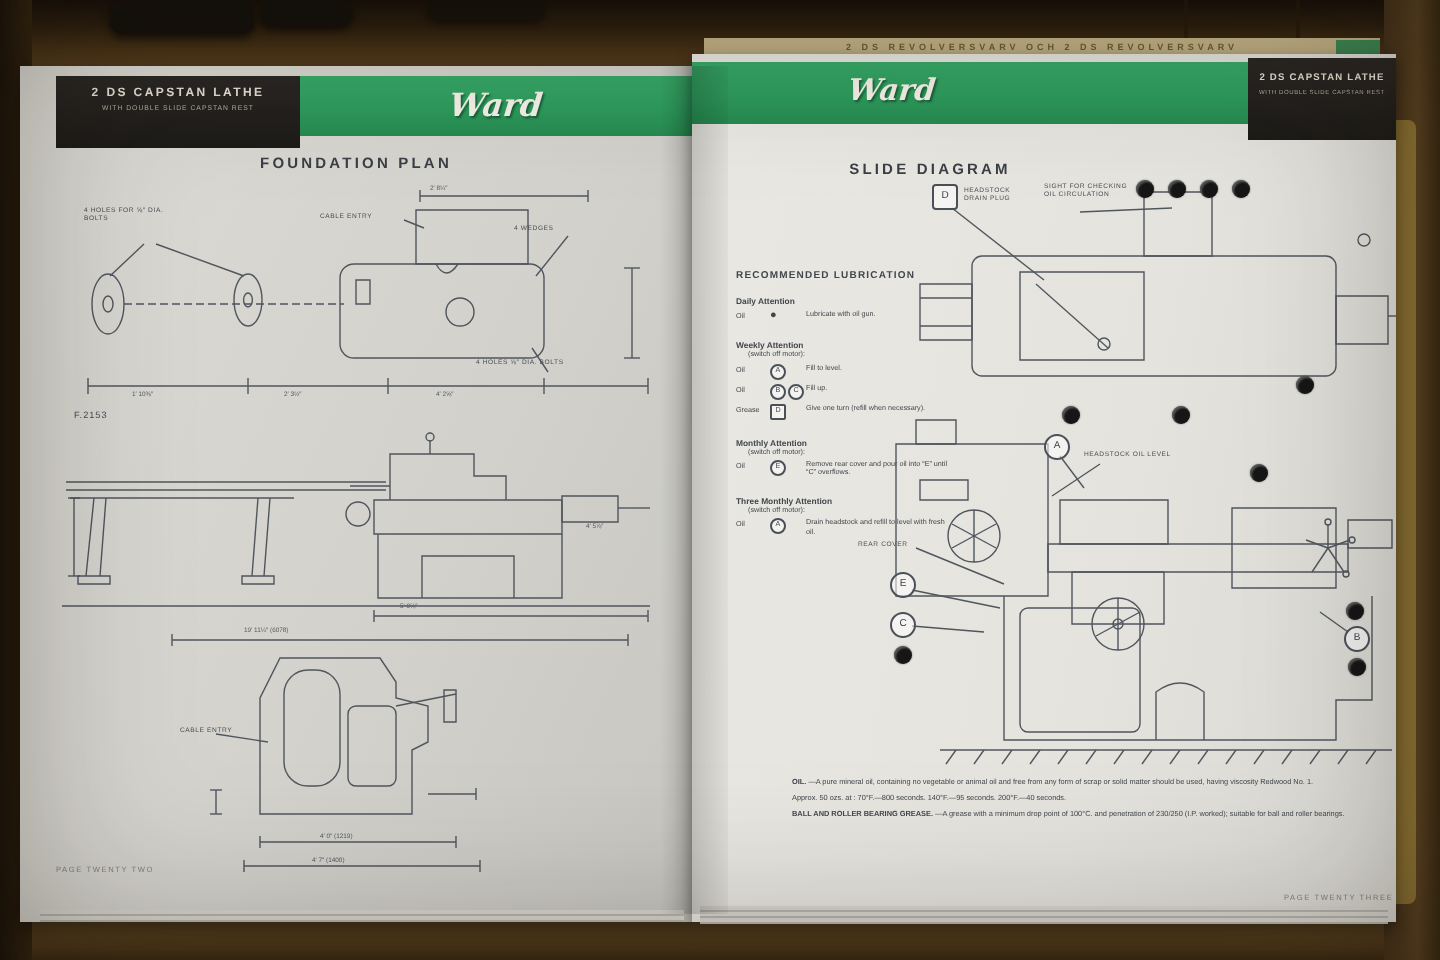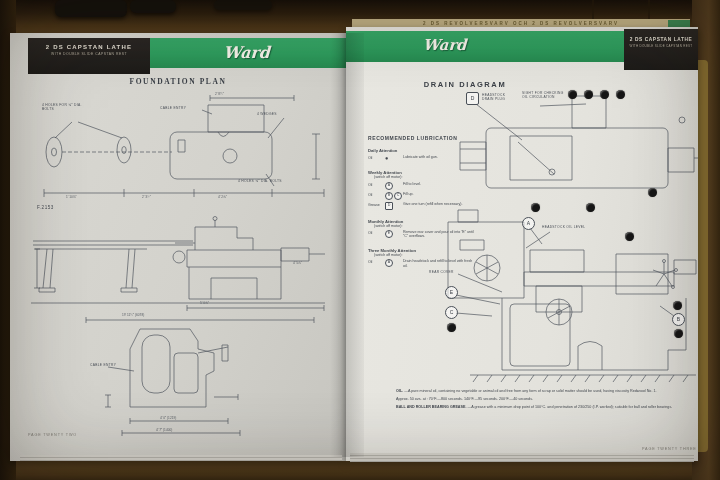--- a/index.html
+++ b/index.html
@@ -105,21 +105,21 @@
   <div class="abs page page-left">
 
     <div class="abs band-black" style="left:18px;top:5px;width:122px;height:30px;padding-top:6px;text-align:center;">
       <div class="hdr-title" style="font-size:6px;letter-spacing:1.2px;">2 DS CAPSTAN LATHE</div>
       <div class="hdr-sub" style="font-size:3.4px;letter-spacing:.5px;margin-top:2px;">WITH DOUBLE SLIDE CAPSTAN REST</div>
     </div>
     <div class="abs band-green" style="left:140px;top:5px;width:196px;height:30px;">
       <div class="logo" style="margin-top:5px;font-size:16px;">Ward</div>
     </div>
 
-    <div class="abs pg-title" style="left:58px;top:44px;width:220px;font-family:Liberation Serif, serif;">FOUNDATION PLAN</div>
+    <div class="abs pg-title" style="left:58px;top:44px;width:220px;">FOUNDATION PLAN</div>
 
     <svg class="abs draw" style="left:22px;top:59px;" width="303" height="110" viewBox="0 0 303 110">
       <g fill="none" stroke="#50565e" stroke-width="0.7">
         <ellipse cx="22" cy="60" rx="8" ry="15"></ellipse>
           <ellipse cx="22" cy="60" rx="2.5" ry="4"></ellipse>
         <ellipse cx="92" cy="58" rx="7" ry="13"></ellipse>
           <ellipse cx="92" cy="58" rx="2.2" ry="3.5"></ellipse>
         <line x1="30" y1="60" x2="140" y2="60" stroke-dasharray="4,2"></line>
         <rect x="138" y="40" width="102" height="47" rx="7"></rect>
         <rect x="176" y="13" width="56" height="27"></rect>
@@ -221,21 +221,21 @@
   <div class="abs page page-right">
 
     <div class="abs band-green" style="left:0;top:4px;width:278px;height:31px;">
       <div class="logo abs" style="left:40px;top:5px;width:120px;font-size:15px;">Ward</div>
     </div>
     <div class="abs band-black" style="left:278px;top:2px;width:74px;height:33px;padding-top:8px;text-align:center;">
       <div class="hdr-title" style="font-size:4.8px;letter-spacing:.6px;">2 DS CAPSTAN LATHE</div>
       <div class="hdr-sub" style="font-size:3px;letter-spacing:.3px;margin-top:2px;">WITH DOUBLE SLIDE CAPSTAN REST</div>
     </div>
 
-    <div class="abs pg-title" style="left:59px;top:53px;width:120px;">DRAIN DIAGRAM</div>
+    <div class="abs pg-title" style="left:59px;top:53px;width:120px;">SLIDE DIAGRAM</div>
 
     <svg class="abs draw" style="left:106px;top:65px;" width="248" height="110" viewBox="0 0 248 110">
       <g fill="none" stroke="#50565e" stroke-width="0.7">
         <rect x="8" y="50" width="26" height="28"></rect>
         <line x1="8" y1="57" x2="34" y2="57"></line>
           <line x1="8" y1="71" x2="34" y2="71"></line>
         <rect x="34" y="36" width="182" height="60" rx="5"></rect>
         <rect x="58" y="44" width="62" height="44"></rect>
         <line x1="66" y1="50" x2="102" y2="82"></line>
           <circle cx="100" cy="80" r="3"></circle>

